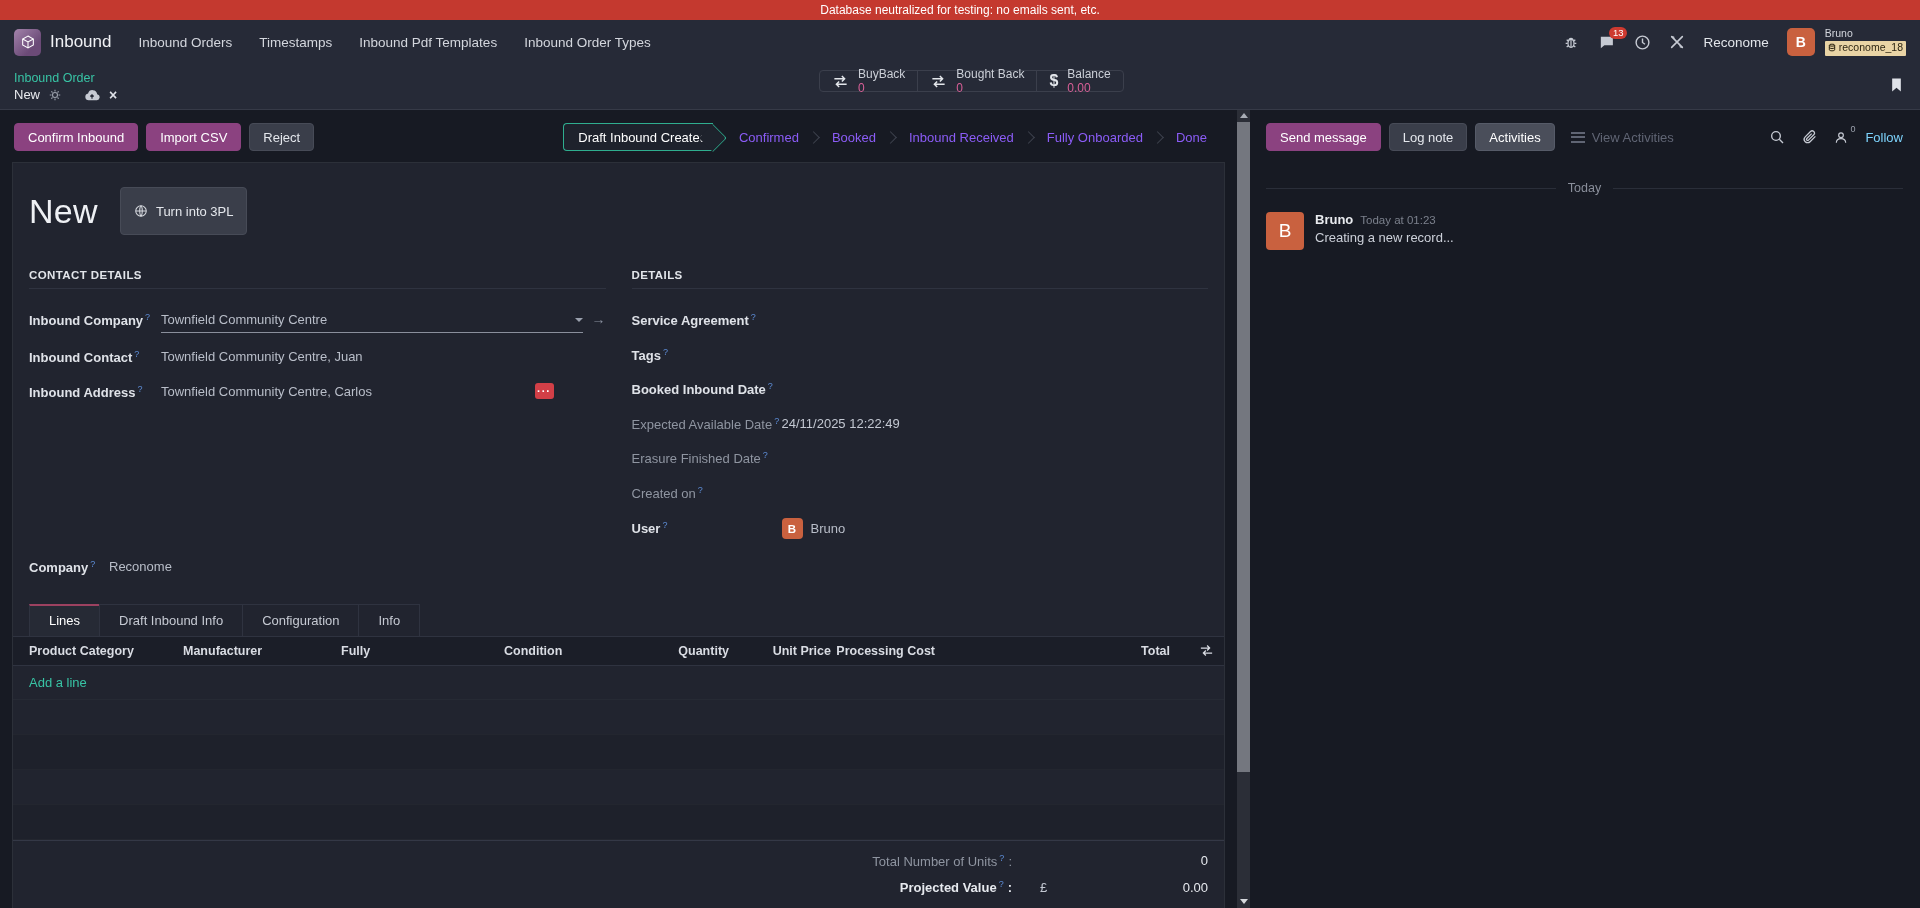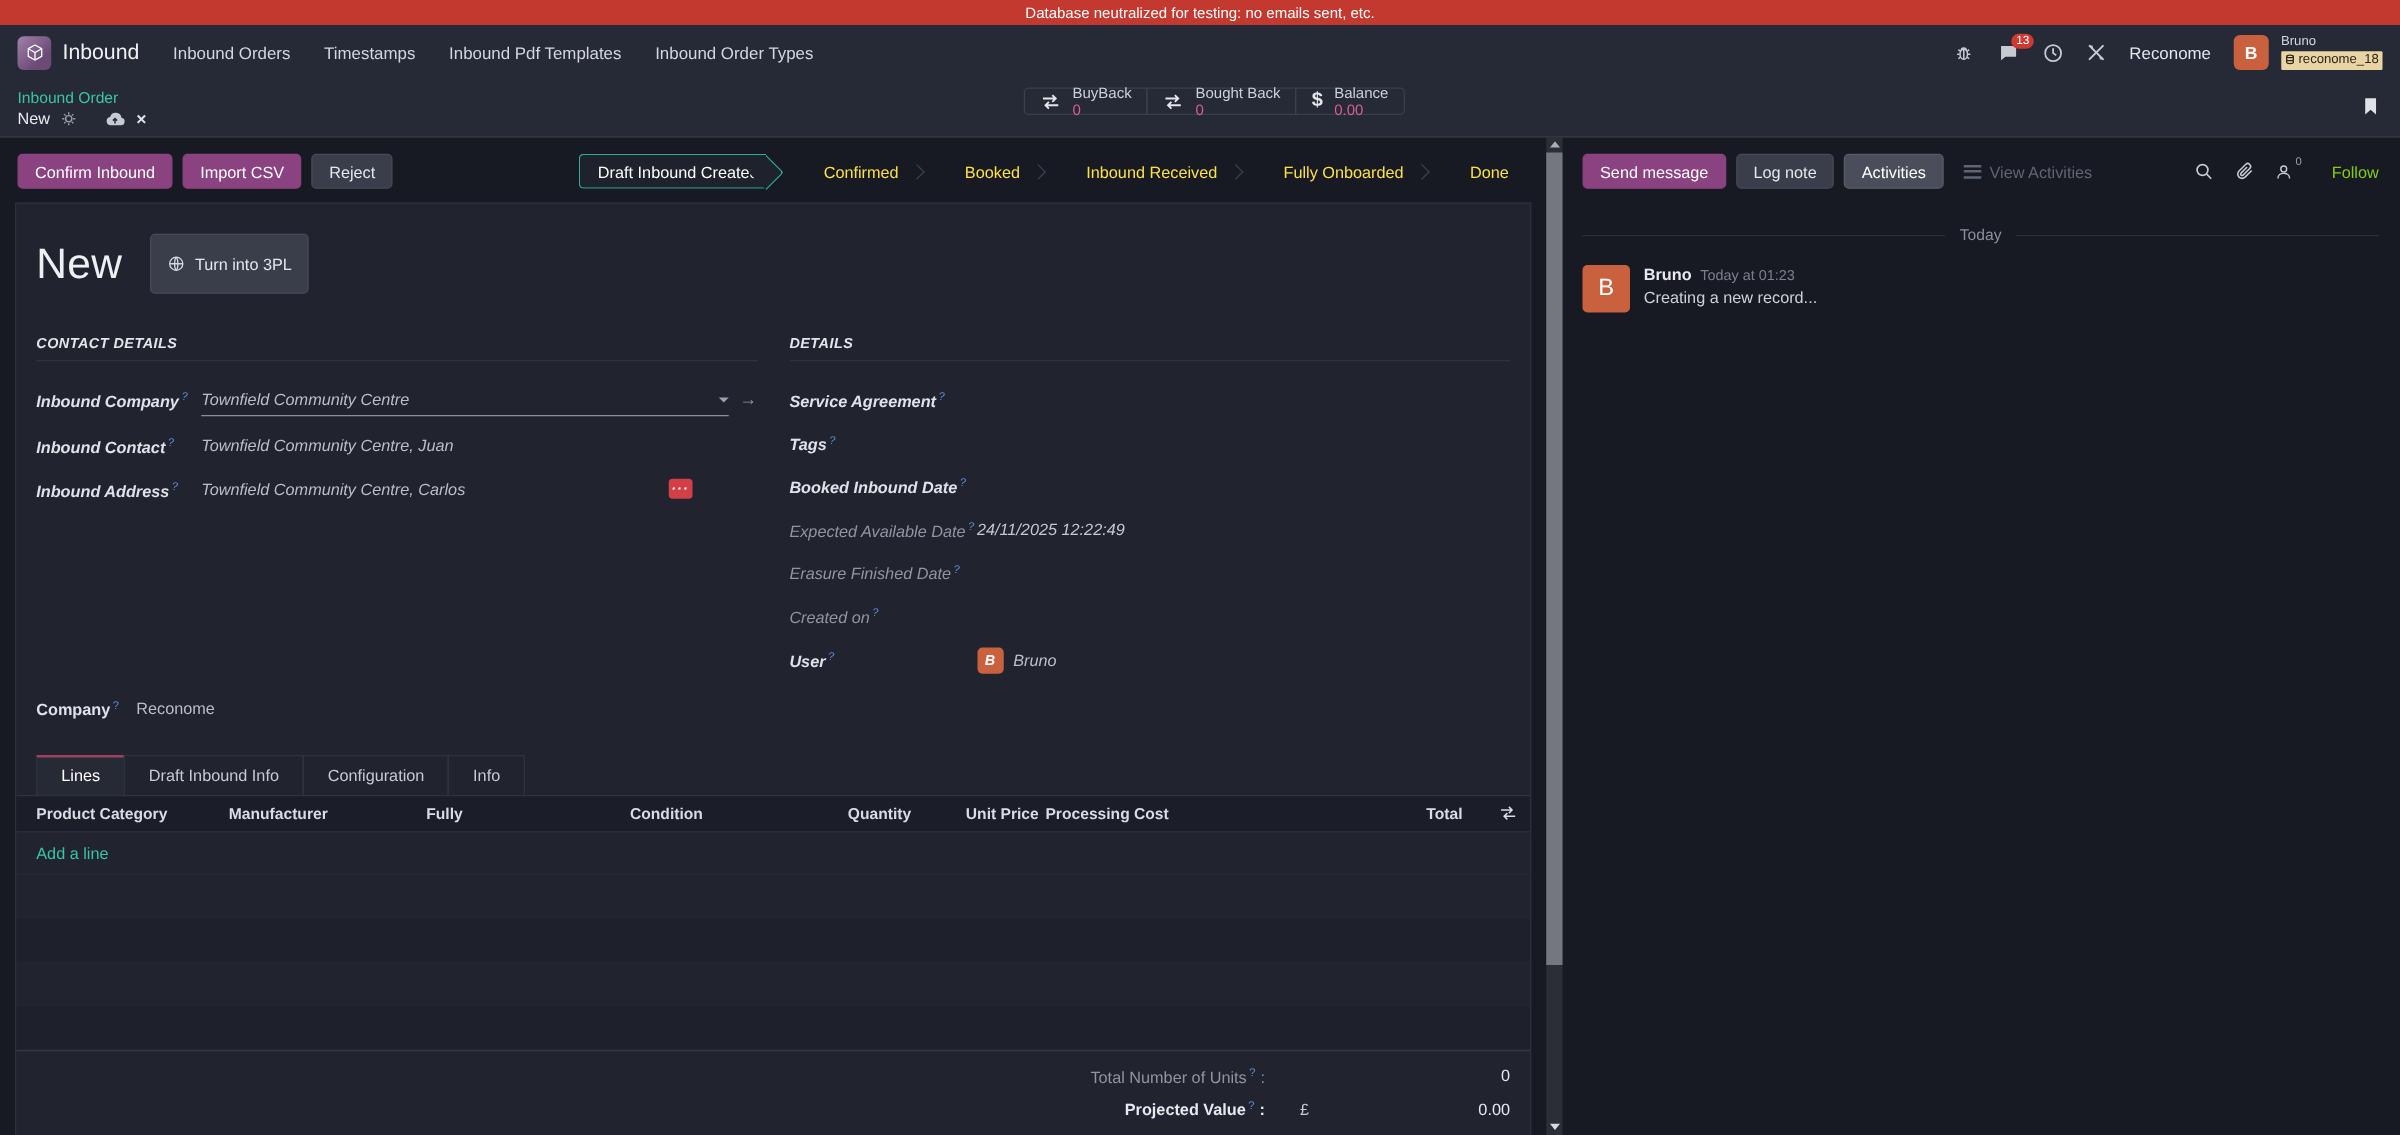--- a/index.html
+++ b/index.html
@@ -55,32 +55,32 @@
   .btn-primary { background:var(--accent_purple,#8b4280); border:1px solid var(--accent_purple,#8b4280); color:#fff; }
   .btn-secondary { background:#3a3e4a; border:1px solid #474b57; color:#e4e7ec; }
   
   .statusbar { margin-left:auto; margin-right:12px; display:flex; align-items:center; }
   .stage-active { position:relative; height:28px; display:flex; align-items:center;
     border:1px solid #2fae8f; border-right:none; border-radius:4px 0 0 4px;
     padding:0 6px 0 14px; background:#1e222c; color:#fff; font-size:13px; margin-right:22px; cursor:pointer; }
   .stage-active::after { content:""; position:absolute; top:4px; right:-10px; width:19px; height:19px;
     border-top:1px solid #2fae8f; border-right:1px solid #2fae8f; transform:rotate(45deg);
     background:#1e222c; border-radius:0 3px 0 0; }
-  .stage { color:#fde047; font-size:13px; padding:0 4px; cursor:pointer; white-space:nowrap;margin-left:20px; }
+  .stage { color:#8b5cf6; font-size:13px; padding:0 4px; cursor:pointer; white-space:nowrap; }
   .stage-sep { width:9px; height:9px; border-top:1px solid #3e424e; border-right:1px solid #3e424e;
     transform:rotate(45deg); margin:0 10px 0 6px; flex-shrink:0; }
   
   .sheet { margin:0 12px; background:#21242f; border:1px solid #2c3039; border-bottom:none;
     flex:1; overflow:hidden; display:flex; flex-direction:column; }
   .title-row { display:flex; align-items:center; gap:22px; margin:24px 16px 0; }
   .form-title { font-size:34px; font-weight:400; color:#eef0f4; letter-spacing:.3px; }
   .btn-3pl { background:#3a3e4a; border:1px solid #474b57; height:48px; border-radius:4px;
     display:inline-flex; align-items:center; gap:8px; padding:0 13px; font-size:13px; color:#e4e7ec; cursor:pointer; }
   .cols { display:flex; margin:34px 16px 0; gap:26px; }
-  .col { flex:1;font-style:italic; }
+  .col { flex:1; }
   .section-h { font-size:11.5px; font-weight:bold; color:#e2e5ea; letter-spacing:.4px;
     padding-bottom:7px; border-bottom:1px solid #2f3340; margin-bottom:22px; }
   .frow { display:flex; align-items:flex-start; margin-bottom:15px; min-height:19px; }
   .flabel { width:132px; flex-shrink:0; font-weight:bold; color:#dfe2e8; font-size:13px; line-height:1.4; }
   .col-right .flabel { width:150px; }
   .flabel.dim { font-weight:normal; color:#8f95a1; }
   .q { color:#5d8cd6; font-size:9px; vertical-align:super; margin-left:2px; font-weight:normal; }
   .fvalue { color:#b9bec9; font-size:13px; line-height:1.4; cursor:text; }
   .fvalue-input { flex:1; max-width:428px; display:flex; align-items:center;
     border-bottom:1px solid #8a8f9c; padding-bottom:3px; cursor:text; }
@@ -134,21 +134,21 @@
   .chatter { flex:1; padding:13px 17px 0 16px; }
   .chat-actions { display:flex; align-items:center; }
   .chat-actions .btn { margin-right:8px; }
   .btn-activities { background:#4a4e5a; border:1px solid #565b68; color:#fff; }
   .view-activities { display:flex; align-items:center; gap:7px; color:#606574; font-size:13px; margin-left:8px; cursor:default; }
   .list-icon { width:14px; height:11px; border-top:2px solid #606574; border-bottom:2px solid #606574; position:relative; }
   .list-icon::after { content:""; position:absolute; left:0; right:0; top:2.5px; height:2px; background:#606574; }
   .chat-right { margin-left:auto; display:flex; align-items:center; gap:17px; }
   .follower { position:relative; display:flex; }
   .follower-count { position:absolute; top:-6px; right:-7px; font-size:9px; color:#9aa0ac; }
-  .follow-label { color:#84cc16; font-size:13px; margin-left:14px; cursor:pointer; }
+  .follow-label { color:#7dd3fc; font-size:13px; cursor:pointer; }
   .day-divider { display:flex; align-items:center; gap:12px; margin-top:30px; color:#8a8f9b; font-size:12.5px; }
   .day-divider .line { flex:1; height:1px; background:#2a2e39; }
   .message { display:flex; gap:11px; margin-top:17px; }
   .msg-avatar { width:38px; height:38px; border-radius:4px; background:var(--orange,#c9613f); color:#fff;
     font-size:19px; display:flex; align-items:center; justify-content:center; flex-shrink:0; }
   .msg-head { display:flex; align-items:baseline; gap:7px; }
   .msg-author { font-weight:bold; font-size:13px; color:#e8eaee; }
   .msg-time { font-size:11.5px; color:#7b808c; }
   .msg-body { font-size:13px; color:#ccd0d9; margin-top:3px; }
   svg { display:block; }

